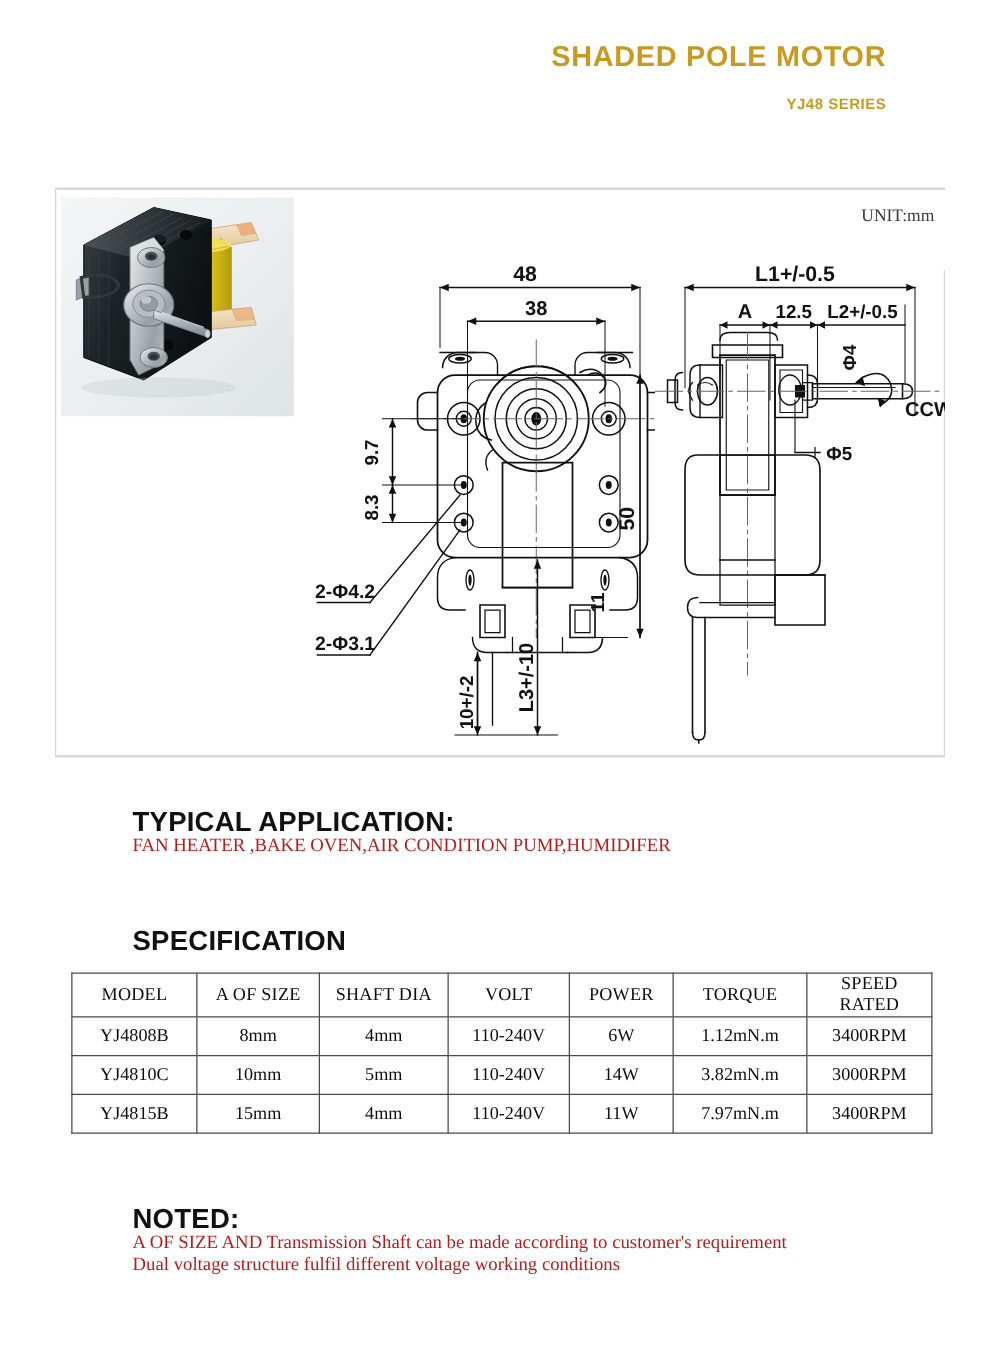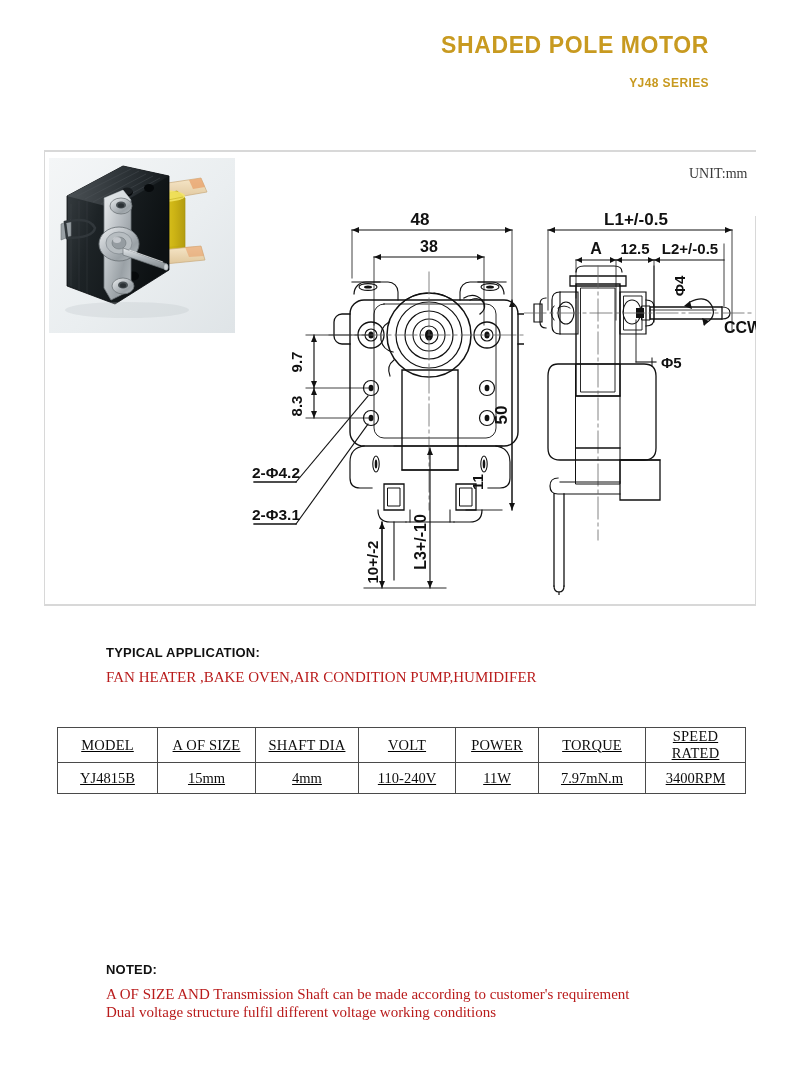--- a/index.html
+++ b/index.html
@@ -109,21 +109,21 @@
     display: block;
   }
   #front-view-svg { left: 190px; top: 60px; }
   #side-view-svg  { left: 480px; top: 60px; }
 
   
   .section-heading {
     position: absolute;
     font-family: "Liberation Sans", sans-serif;
     font-weight: bold;
-    font-size: 13px;
+    font-size: 22px;
     color: #111111;
     letter-spacing: 0.2px;
     white-space: nowrap;
   }
   .body-line {
     position: absolute;
     font-family: "Liberation Serif", serif;
     font-size: 15px;
     color: #b91c1c;
     white-space: nowrap;
@@ -135,26 +135,25 @@
   #specification-heading { left: 106px; top: 740px; }
 
   #noted-heading { left: 106px; top: 962px; }
   #noted-line-1  { left: 106px; top: 986px; }
   #noted-line-2  { left: 106px; top: 1004px; }
 
   
   #spec-table {
     position: absolute;
     left: 57px;
-    top: 727px;
+    top: 778px;
     width: 688px;
     border-collapse: collapse;
     table-layout: fixed;
     font-family: "Liberation Serif", serif;
-    text-decoration: underline;
   }
   #spec-table th, #spec-table td {
     border: 1.5px solid #4a4a4a;
     text-align: center;
     font-size: 14.5px;
     color: #0d0d0d;
     font-weight: normal;
     height: 30px;
     padding: 0 2px;
     background: #ffffff;
@@ -540,20 +539,38 @@
       <th>A OF SIZE</th>
       <th>SHAFT DIA</th>
       <th>VOLT</th>
       <th>POWER</th>
       <th>TORQUE</th>
       <th>SPEED RATED</th>
     </tr>
   </thead>
   <tbody>
     <tr>
+      <td>YJ4808B</td>
+      <td>8mm</td>
+      <td>4mm</td>
+      <td>110-240V</td>
+      <td>6W</td>
+      <td>1.12mN.m</td>
+      <td>3400RPM</td>
+    </tr>
+    <tr>
+      <td>YJ4810C</td>
+      <td>10mm</td>
+      <td>5mm</td>
+      <td>110-240V</td>
+      <td>14W</td>
+      <td>3.82mN.m</td>
+      <td>3000RPM</td>
+    </tr>
+    <tr>
       <td>YJ4815B</td>
       <td>15mm</td>
       <td>4mm</td>
       <td>110-240V</td>
       <td>11W</td>
       <td>7.97mN.m</td>
       <td>3400RPM</td>
     </tr>
   </tbody>
 </table>

